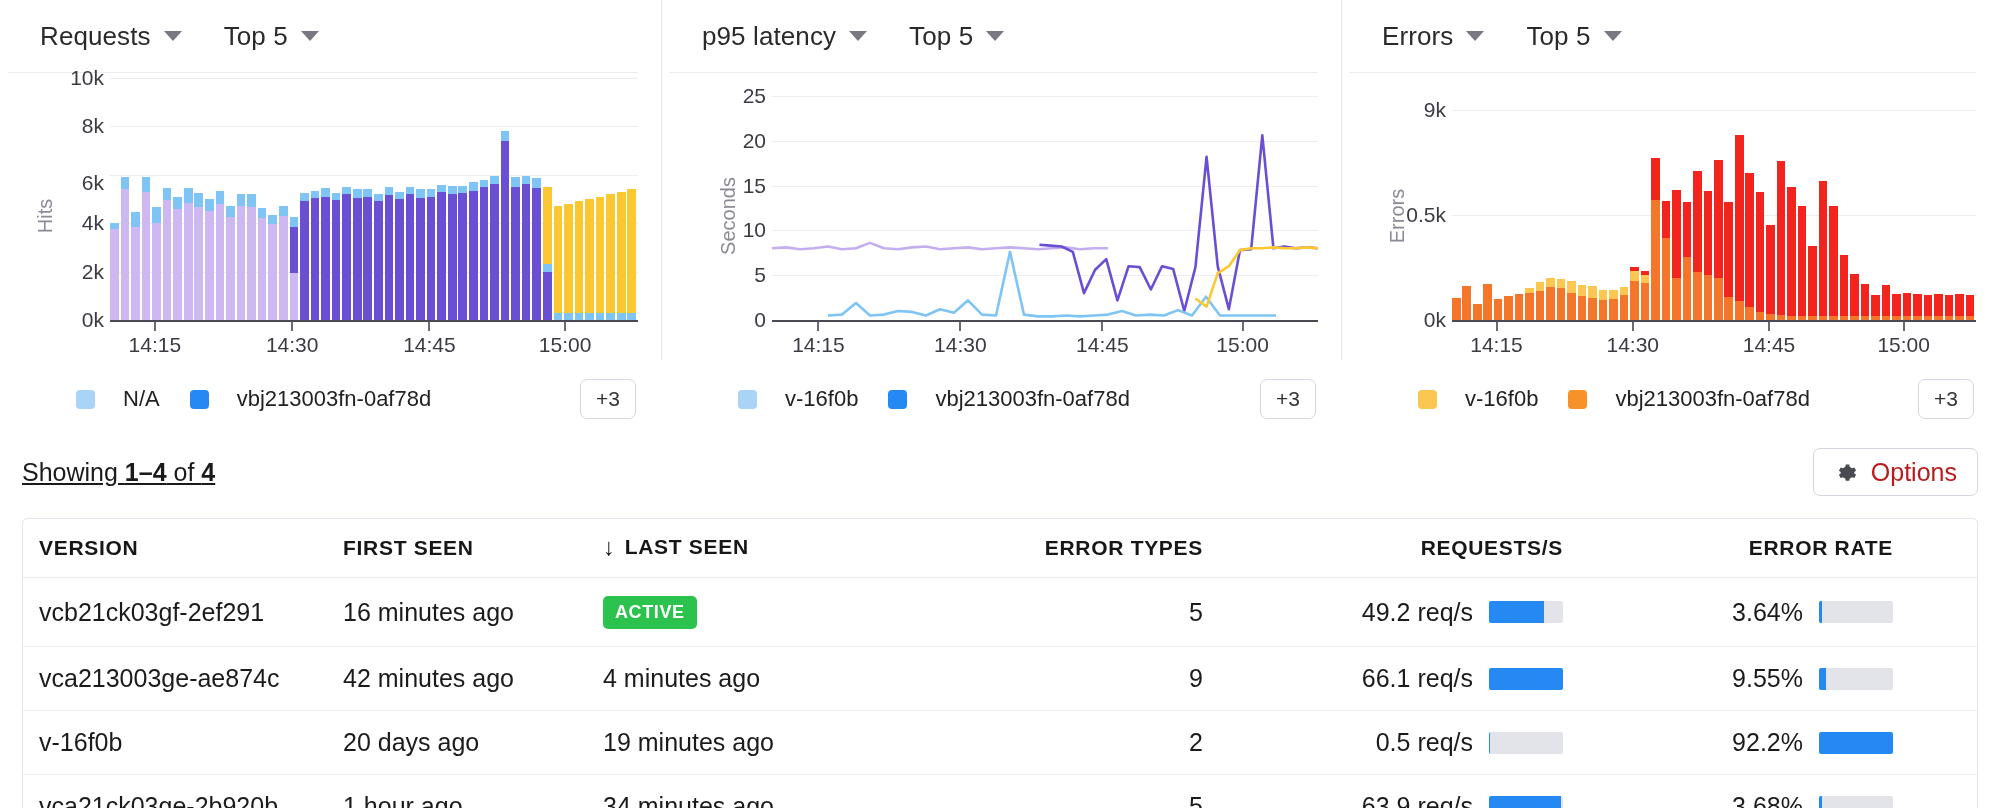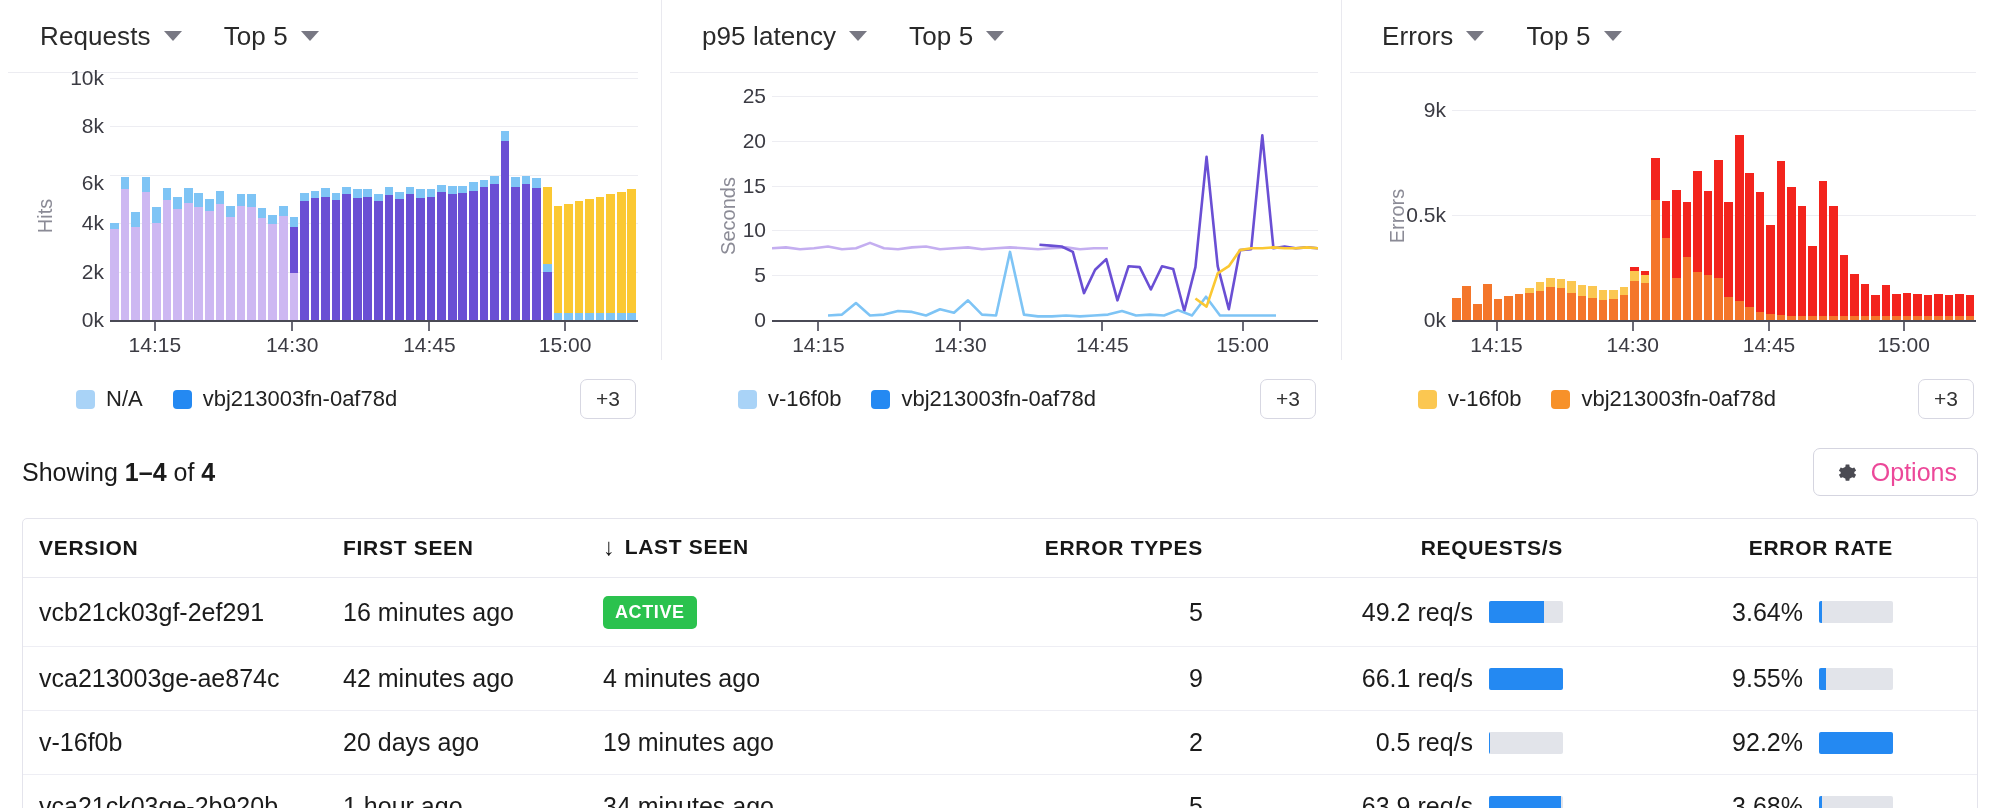--- a/index.html
+++ b/index.html
@@ -44,44 +44,44 @@
   .xticklabel { position: absolute; top: 11px; font-size: 21px; color: #3b3b43; transform: translateX(-50%); white-space: nowrap; }
 
   .bars { position: absolute; left: 110px; right: 24px; top: 0; height: 242px; }
   .bar { position: absolute; bottom: 0; display: flex; flex-direction: column-reverse; }
   .seg { width: 100%; }
 
   .lines { position: absolute; left: 110px; right: 24px; top: 0; height: 242px; }
   .lines svg { width: 100%; height: 100%; display: block; }
 
   .legend { position: absolute; left: 0; top: 374px; width: 100%; height: 50px; display: flex; align-items: center; padding-left: 76px; padding-right: 26px; }
-  .lg-item { display: flex; align-items: center; gap: 11px; margin-right: 30px; cursor: pointer; }
+  .lg-item { display: flex; align-items: center; gap: 28px; margin-right: 30px; cursor: pointer; }
   .swatch { width: 19px; height: 19px; border-radius: 4px; }
   .lg-text { font-size: 22px; color: #222; white-space: nowrap; }
   .more-badge {
     margin-left: auto; border: 1px solid #d7d7e2; border-radius: 7px;
     padding: 7px 15px; font-size: 21px; color: #333; background: #fff; cursor: pointer;
   }
 
   
-  .toolbar { position: relative; height: 76px; display: flex; align-items: center; padding: 0 20px; }
+  .toolbar { position: relative; height: 76px; display: flex; align-items: center; padding: 0 20px; text-decoration: underline; }
   .showing { font-size: 25px; color: #1b1b1b; margin-left: 2px; }
   .showing b { font-weight: bold; }
   .search-box {
     position: absolute; left: 790px; width: 1030px; height: 48px;
     border: 1px solid #d5d5e0; border-radius: 7px; background: #fff;
     display: flex; align-items: center; padding: 0 16px; gap: 14px;
   }
   .search-ph { font-size: 25px; color: #8a8a95; }
   .options-btn {
     position: absolute; right: 22px; height: 48px;
     border: 1px solid #d5d5e0; border-radius: 7px; background: #fff;
     display: flex; align-items: center; gap: 13px; padding: 0 20px; cursor: pointer;
   }
-  .options-label { font-size: 25px; color: #ec4899; }
+  .options-label { font-size: 25px; color: #b91c1c; }
 
   
   .table-card {
     margin: 8px 22px 0 22px; border: 1px solid #e4e4ec; border-radius: 5px;
     background: #fff; overflow: hidden;
   }
   table { width: 100%; border-collapse: collapse; table-layout: fixed; }
   th {
     font-size: 21px; font-weight: bold; letter-spacing: .7px; color: #171717;
     padding: 16px 0 17px 0; border-bottom: 1px solid #e9e9f0; text-align: left;

